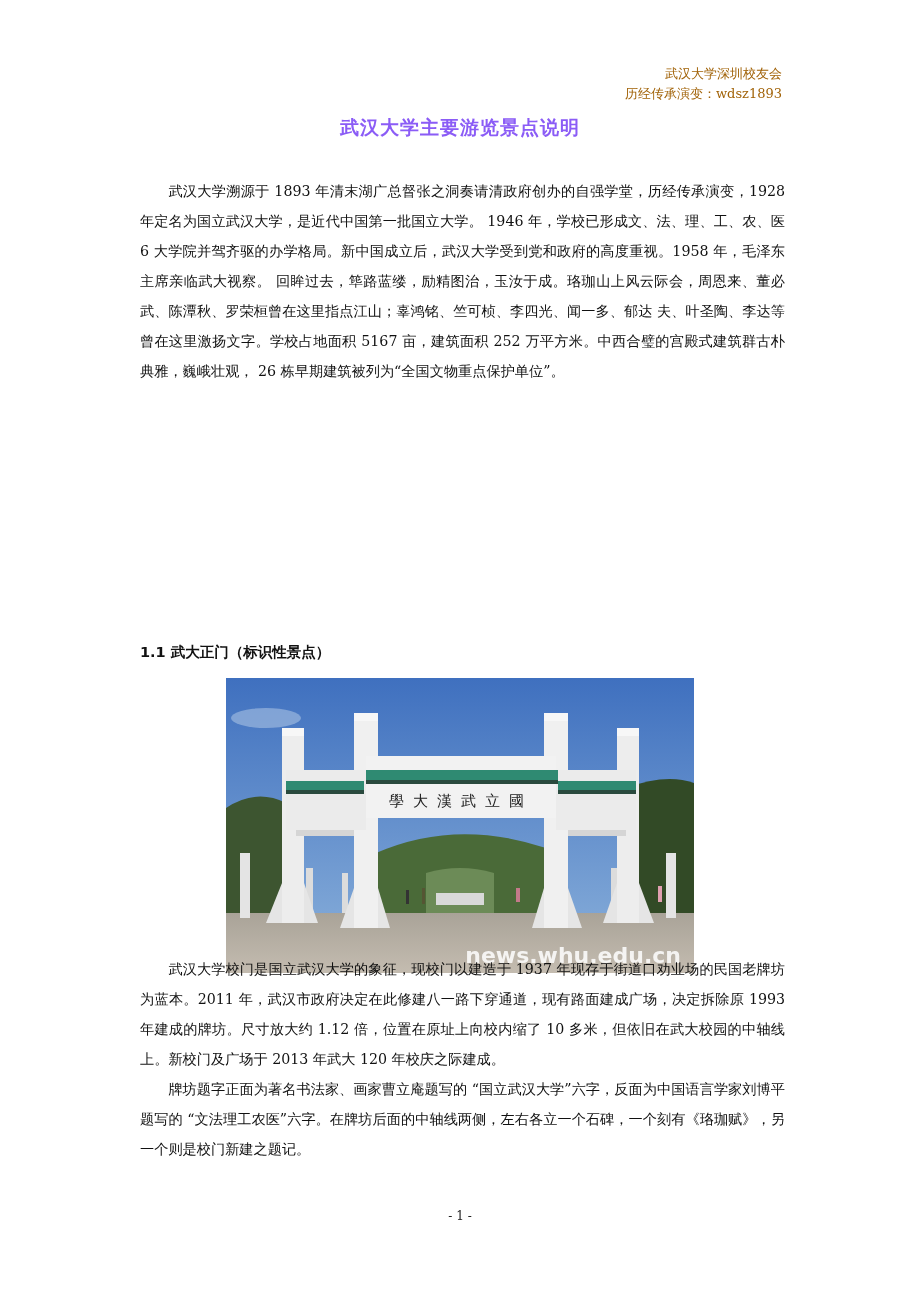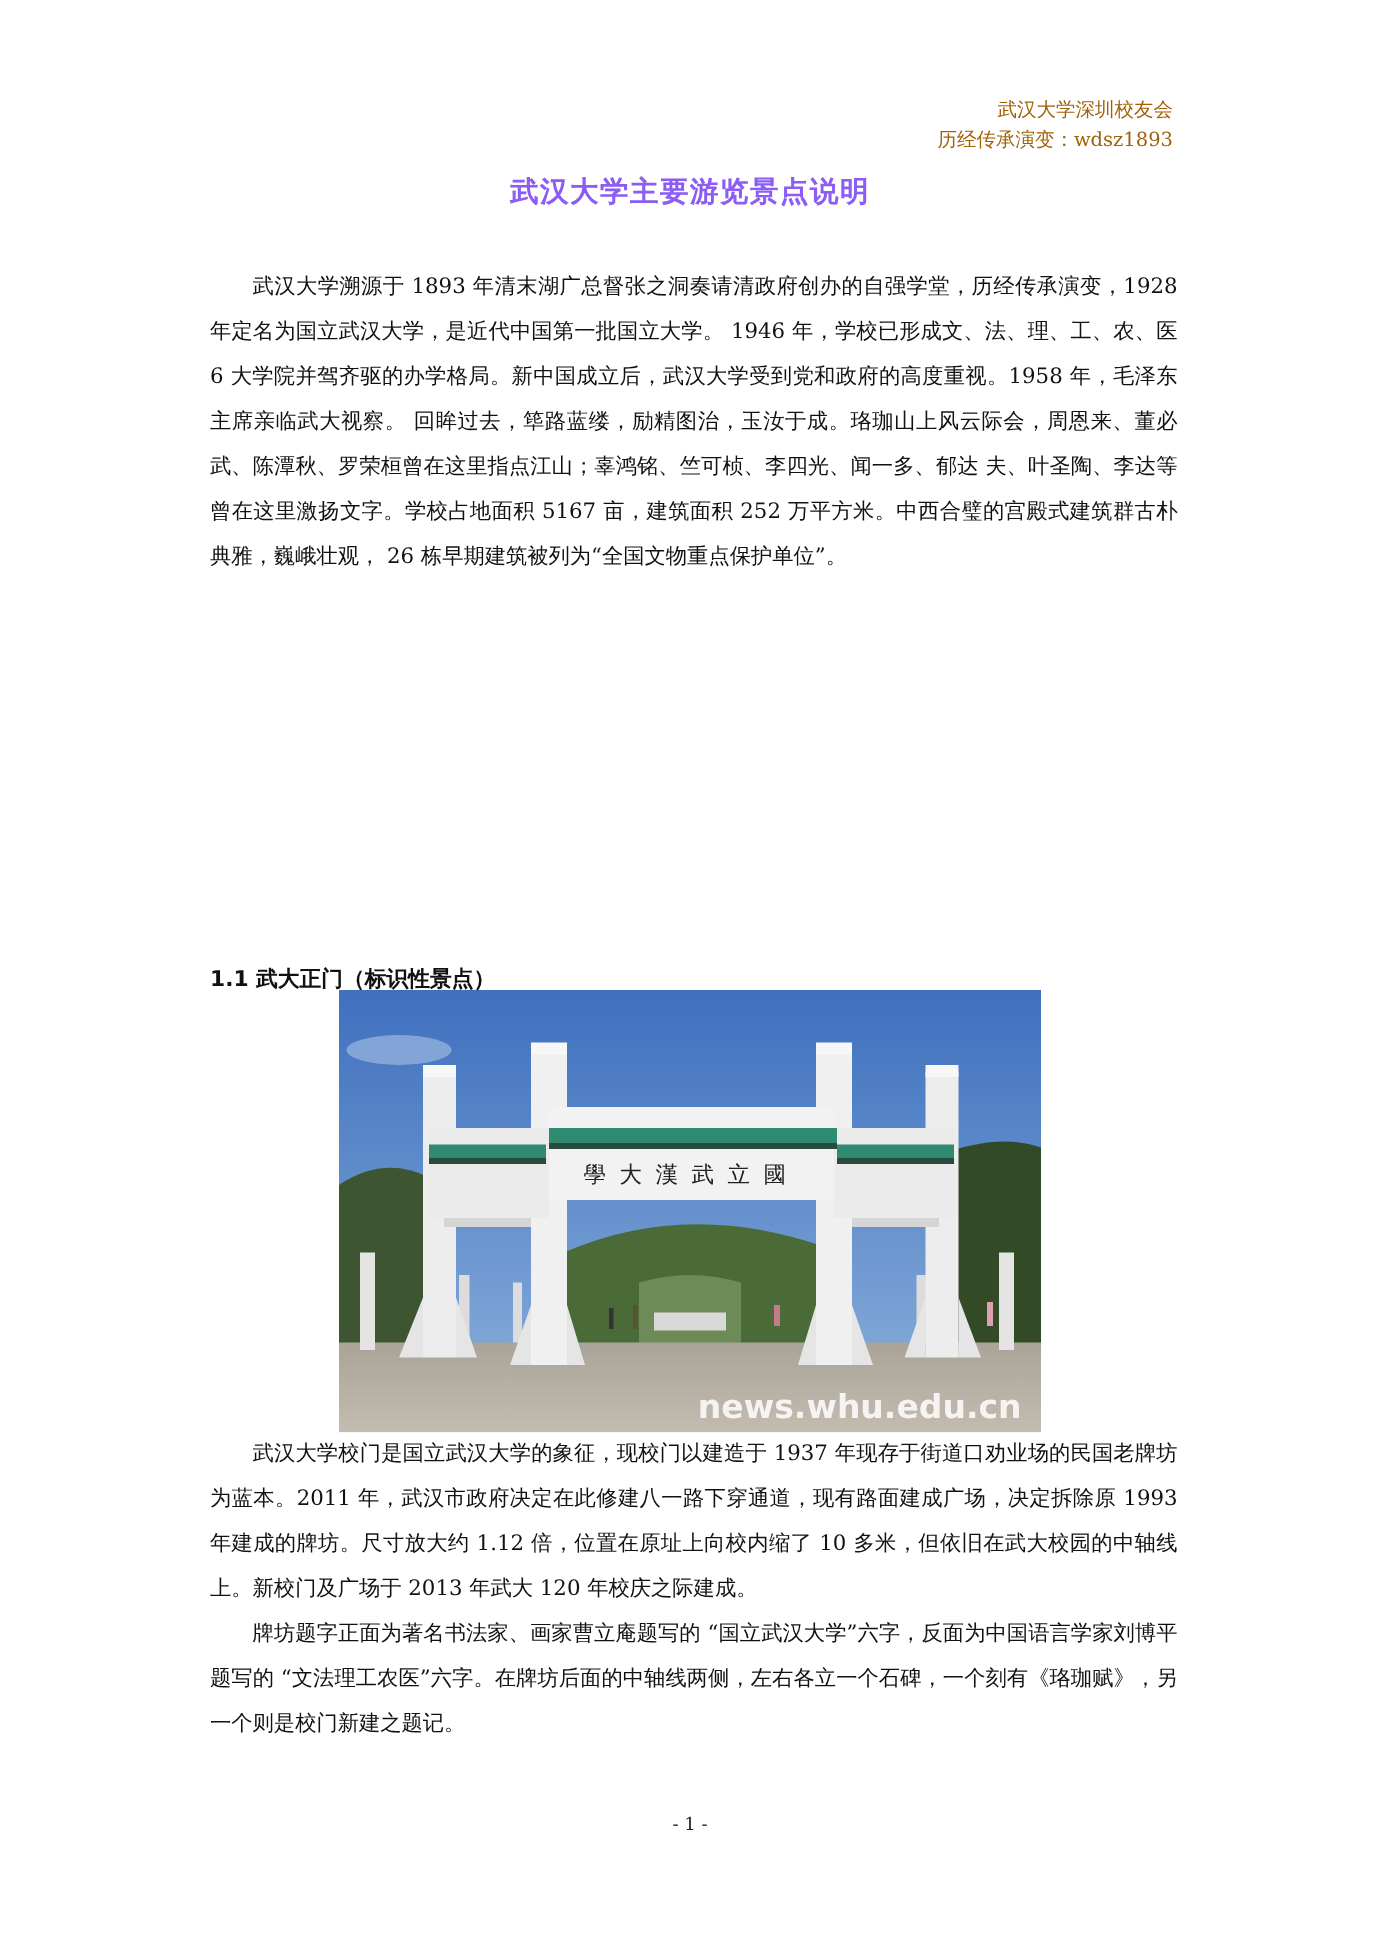--- a/index.html
+++ b/index.html
@@ -10,21 +10,21 @@
                  font-size: 13px; line-height: 20px; color: #a16207; }
   .title { position: absolute; left: 0; width: 920px; top: 115px; text-align: center;
            font-family: "DejaVu Sans", "Liberation Sans", sans-serif; font-weight: bold;
            font-size: 19px; letter-spacing: 1px; color: #8b5cf6; }
   .body-text { position: absolute; left: 140px; width: 645px; font-size: 14.2px;
                line-height: 30px; text-align: justify; color: #111; }
   .body-text p { margin: 0; text-indent: 2em; }
   .section-heading { position: absolute; left: 140px; top: 611px;
                      font-family: "DejaVu Sans", "Liberation Sans", sans-serif;
                      font-weight: bold; font-size: 14.5px; color: #111; margin-top: 32px; }
-  .photo { position: absolute; left: 226px; top: 660px; width: 468px; height: 295px;
+  .photo { position: absolute; left: 226px; top: 678px; width: 468px; height: 295px;
            overflow: hidden; }
   .photo svg { display: block; }
   .page-number { position: absolute; left: 0; width: 920px; top: 1209px;
                  text-align: center; font-size: 12px; color: #222; }
 </style>
 </head>
 <body>
 
 <div class="page">
 

